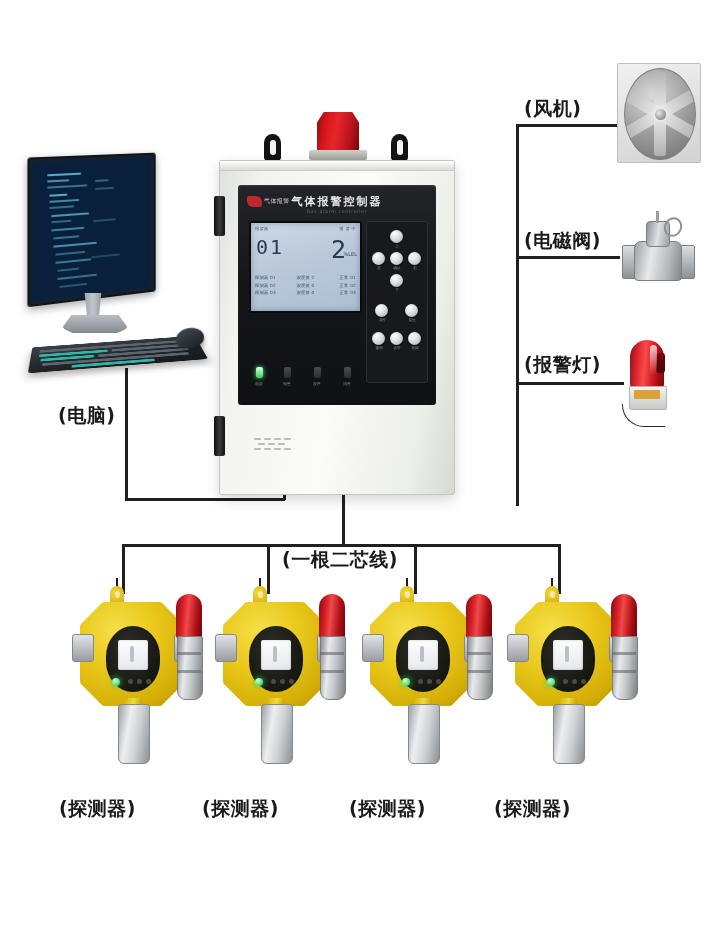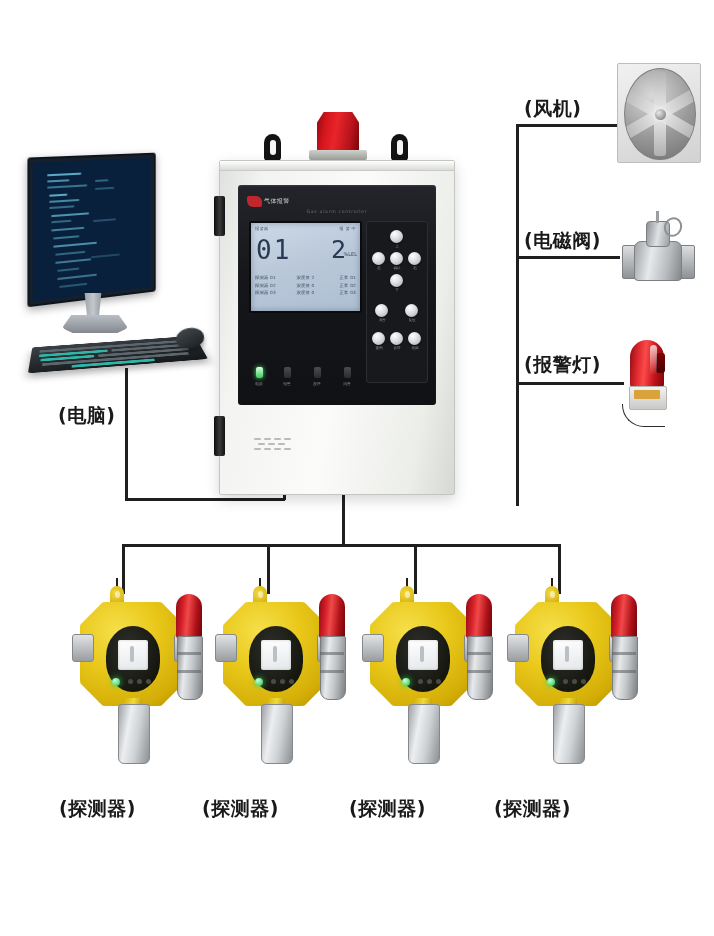--- a/index.html
+++ b/index.html
@@ -100,21 +100,21 @@
   .lcd{
     position:absolute;left:11px;top:36px;width:109px;height:88px;
     background:linear-gradient(165deg,#cdd9e6 0%,#bac8d9 45%,#aebfd2 100%);
     border:2px solid #0a0b0d;border-radius:2px;
     box-shadow:inset 0 0 6px rgba(60,80,110,.45);
     overflow:hidden;
   }
   .lcd-top{position:absolute;left:4px;top:3px;right:4px;height:6px;display:flex;justify-content:space-between;}
   .lcd-top span{font-size:4.2px;color:#44526b;letter-spacing:.3px;}
   .lcd-big{
-    position:absolute;left:5px;top:12px;font-size:26px;color:#2a3a55;
+    position:absolute;left:5px;top:12px;font-size:20px;color:#2a3a55;
     font-family:"DejaVu Sans Mono","Liberation Mono",monospace;font-weight:400;letter-spacing:2px;
   }
   .lcd-val{
     position:absolute;right:14px;top:12px;font-size:25px;color:#2a3a55;
     font-family:"DejaVu Sans Mono","Liberation Mono",monospace;
   }
   .lcd-unit{position:absolute;right:3px;top:28px;font-size:5px;color:#3c4a63;}
   .lcd-rows{position:absolute;left:4px;right:4px;top:52px;}
   .lcd-row{display:flex;justify-content:space-between;font-size:4.3px;color:#3d4b64;margin-bottom:2.5px;letter-spacing:.2px;}
   .lcd-row span{flex:1;}
@@ -367,20 +367,21 @@
 
     <div class="box-body">
       <div class="box-lip"></div>
     </div>
     <div class="hinge" style="top:36px;"></div>
     <div class="hinge" style="top:256px;"></div>
 
     <div class="panel">
       <div class="brandmark"></div>
       <div class="brandtext">气体报警</div>
+      <div class="panel-title">气体报警控制器</div>
       <div class="panel-sub">Gas alarm controller</div>
 
       <div class="lcd">
         <div class="lcd-top">
           <span>报警器</span>
           <span>报 警 中</span>
         </div>
         <div class="lcd-big">01</div>
         <div class="lcd-val">2</div>
         <div class="lcd-unit">%LEL</div>
@@ -490,20 +491,21 @@
   <div class="beacon">
     <div class="bc-dome">
       <div class="bc-core"></div>
       <div class="bc-gloss"></div>
     </div>
     <div class="bc-base"></div>
     <div class="bc-plate"></div>
     <div class="bc-wire"></div>
   </div>
 
+  <div class="lbl" style="left:282px;top:547px;font-size:19px;">(一根二芯线)</div>
 
   <div class="det" style="left:62px;top:578px;">
     <div class="det-cable"></div>
     <div class="det-lug">
         <i></i>
       </div>
     <div class="det-body"></div>
     <div class="det-port" style="left:10px;"></div>
     <div class="det-port" style="left:112px;"></div>
     <div class="det-face"></div>

